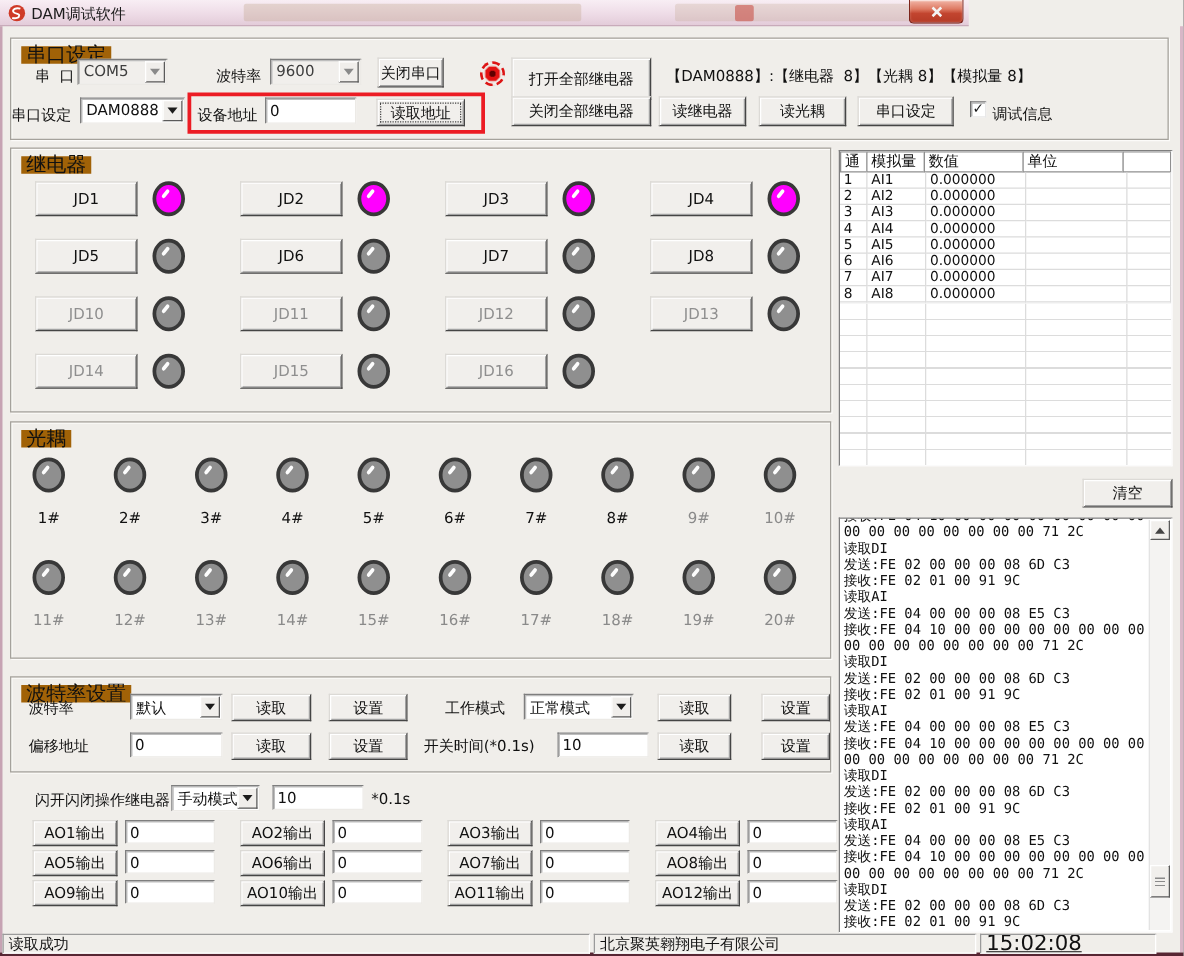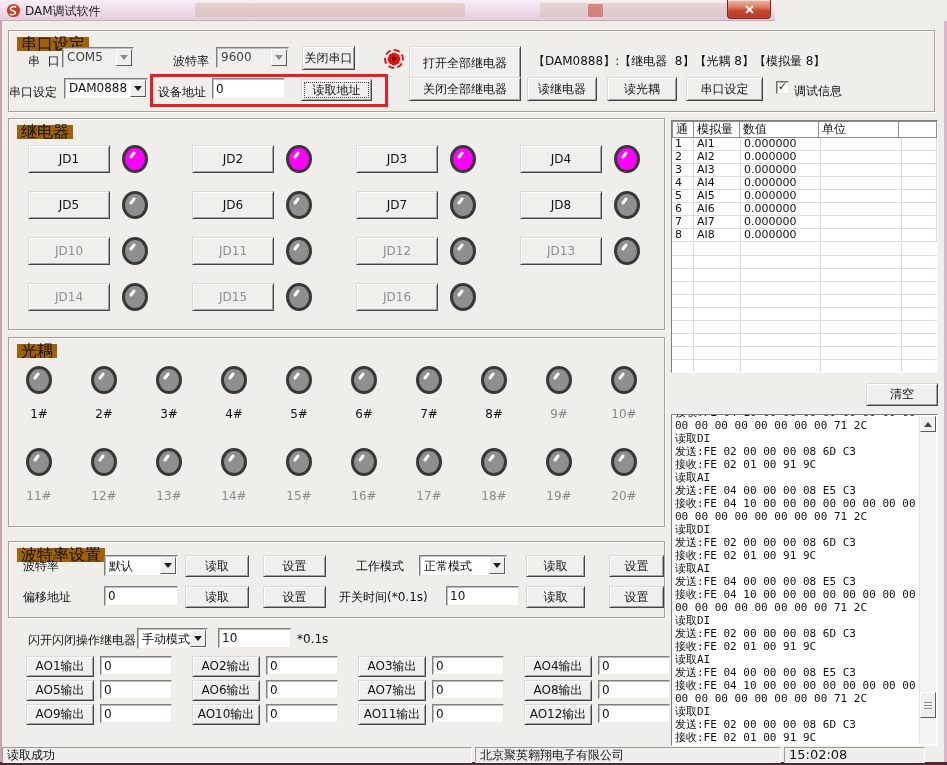--- a/index.html
+++ b/index.html
@@ -616,15 +616,15 @@
           <i></i>
         </div>
       <div class="scroll-thumb">
           <i></i>
         </div>
     </div>
   </div>
 
   <div class="abs status-pane" style="left:2px;top:747px;width:470px;">读取成功</div>
   <div class="abs status-pane" style="left:475px;top:747px;width:306px;">北京聚英翱翔电子有限公司</div>
-  <div class="abs status-pane" style="left:784px;top:747px;width:141px;font-size:13px;">15:02:08</div>
+  <div class="abs status-pane" style="left:784px;top:747px;width:141px;font-size:17px;text-decoration:underline;">15:02:08</div>
 
 </div>
 
 </body></html>

